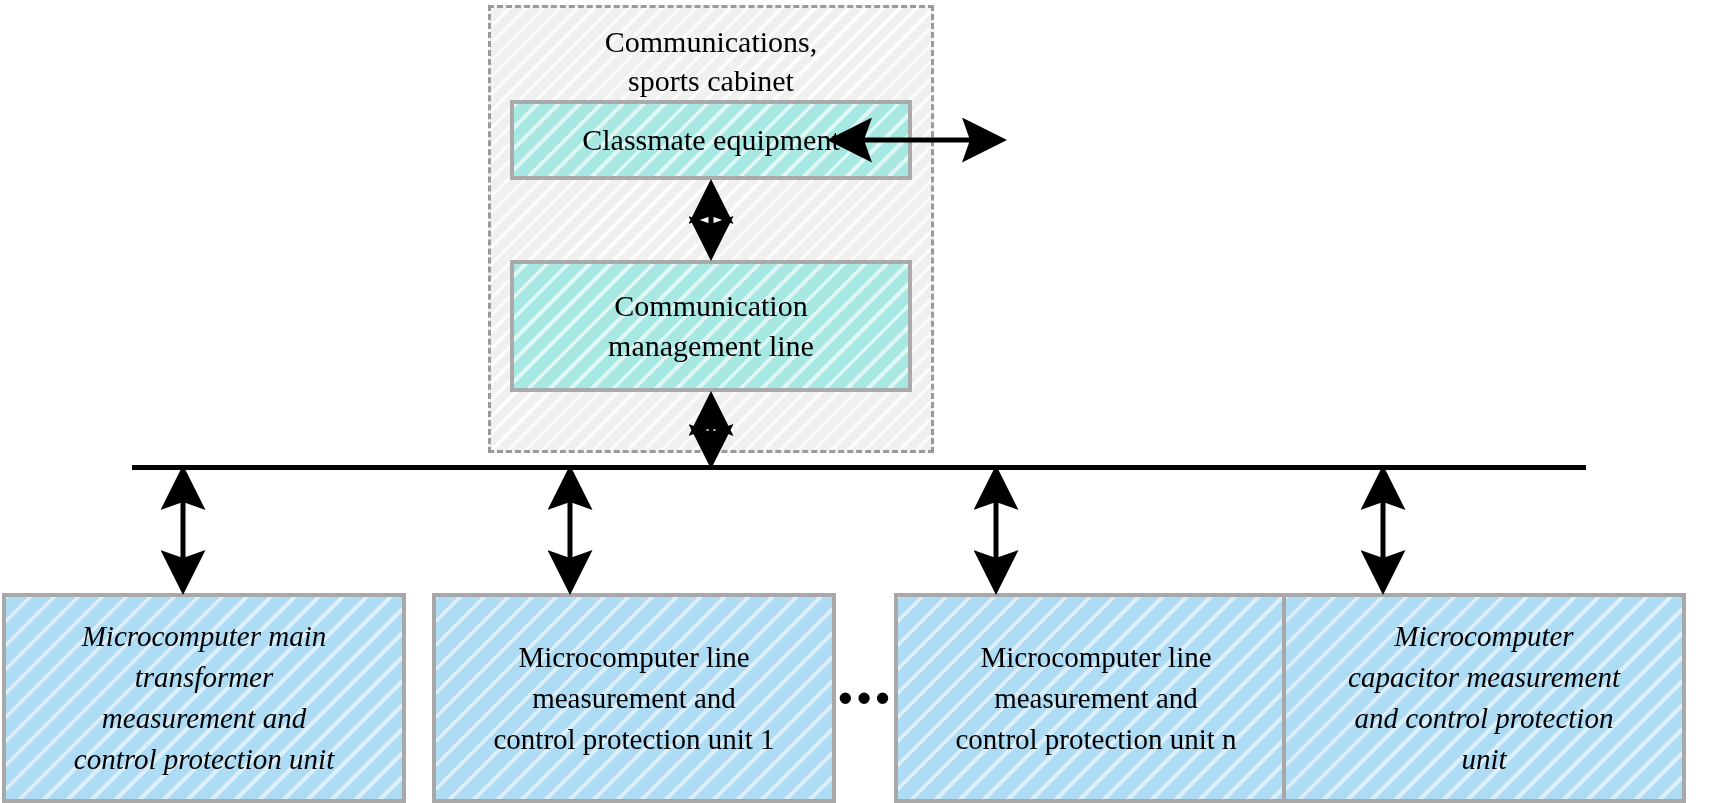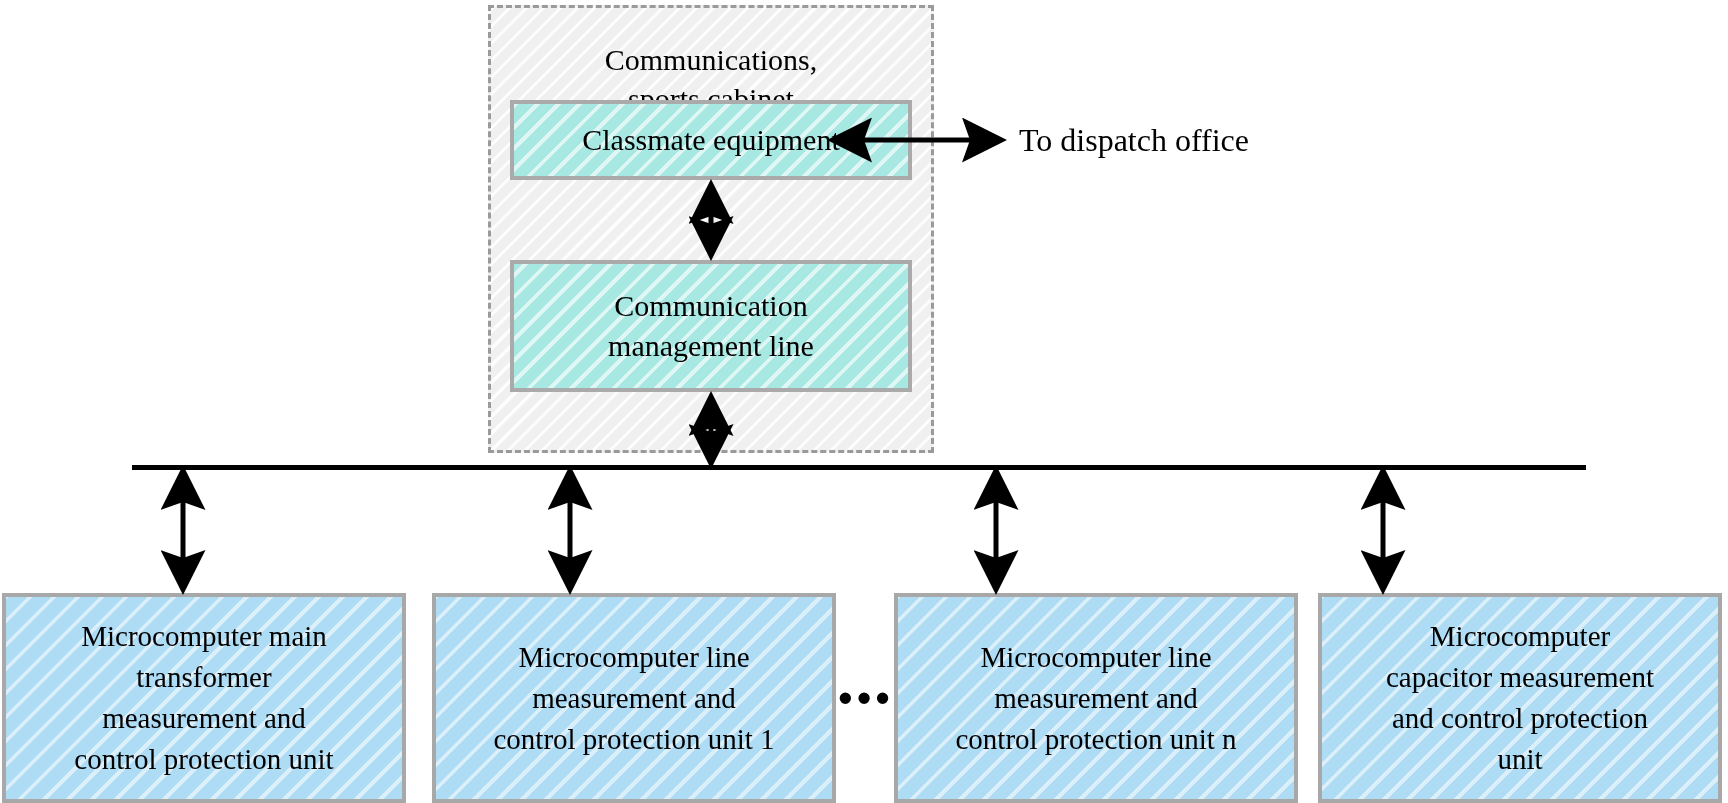--- a/index.html
+++ b/index.html
@@ -43,21 +43,20 @@
   }
   .cabinet-title {
     position: absolute;
     left: 0;
     top: 14px;
     width: 100%;
     text-align: center;
     font-size: 30px;
     line-height: 39px;
     white-space: pre-line;
-    margin-top: 18px;
   }
 
   
   .teal-box {
     position: absolute;
     box-sizing: border-box;
     background-color: #a8e8e3;
     background-image: repeating-linear-gradient(
         -45deg,
         rgba(255,255,255,0) 0px,
@@ -104,24 +103,24 @@
     border: 4px solid #a8a8a8;
     display: flex;
     align-items: center;
     justify-content: center;
     text-align: center;
     font-size: 29px;
     line-height: 41px;
     white-space: pre-line;
     padding: 0 6px;
   }
-  #blue-1 { left: 2px;    width: 404px; }
+  #blue-1 { left: 2px;    width: 404px; font-style: italic; }
   #blue-2 { left: 432px;  width: 404px; }
   #blue-3 { left: 894px;  width: 404px; }
-  #blue-4 { left: 1318px; width: 404px; }
+  #blue-4 { left: 1282px; width: 404px; font-style: italic; }
 
   
   #bus-line {
     position: absolute;
     left: 132px;
     top: 465px;
     width: 1454px;
     height: 5px;
     background: #000000;
   }
@@ -173,21 +172,20 @@
 
   <div class="teal-box" id="box-classmate">
     <span>Classmate equipment</span>
   </div>
 
   <div class="teal-box" id="box-commmgmt">
     <span>Communication
 management line</span>
   </div>
 
-  <div id="dispatch-label">To dispatch office</div>
 
   <div id="bus-line"></div>
 
   <div class="blue-box" id="blue-1">
     <span>Microcomputer main
 transformer
 measurement and
 control protection unit</span>
   </div>
 

